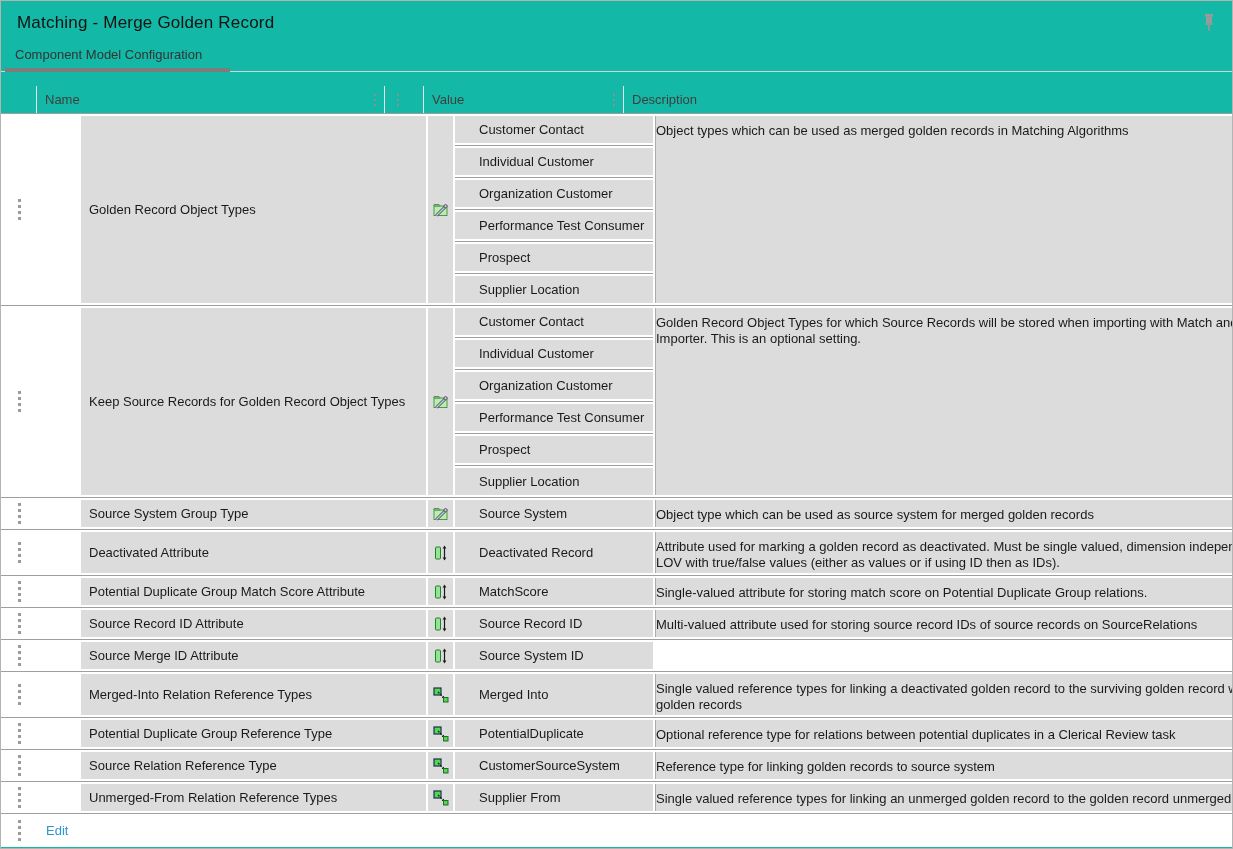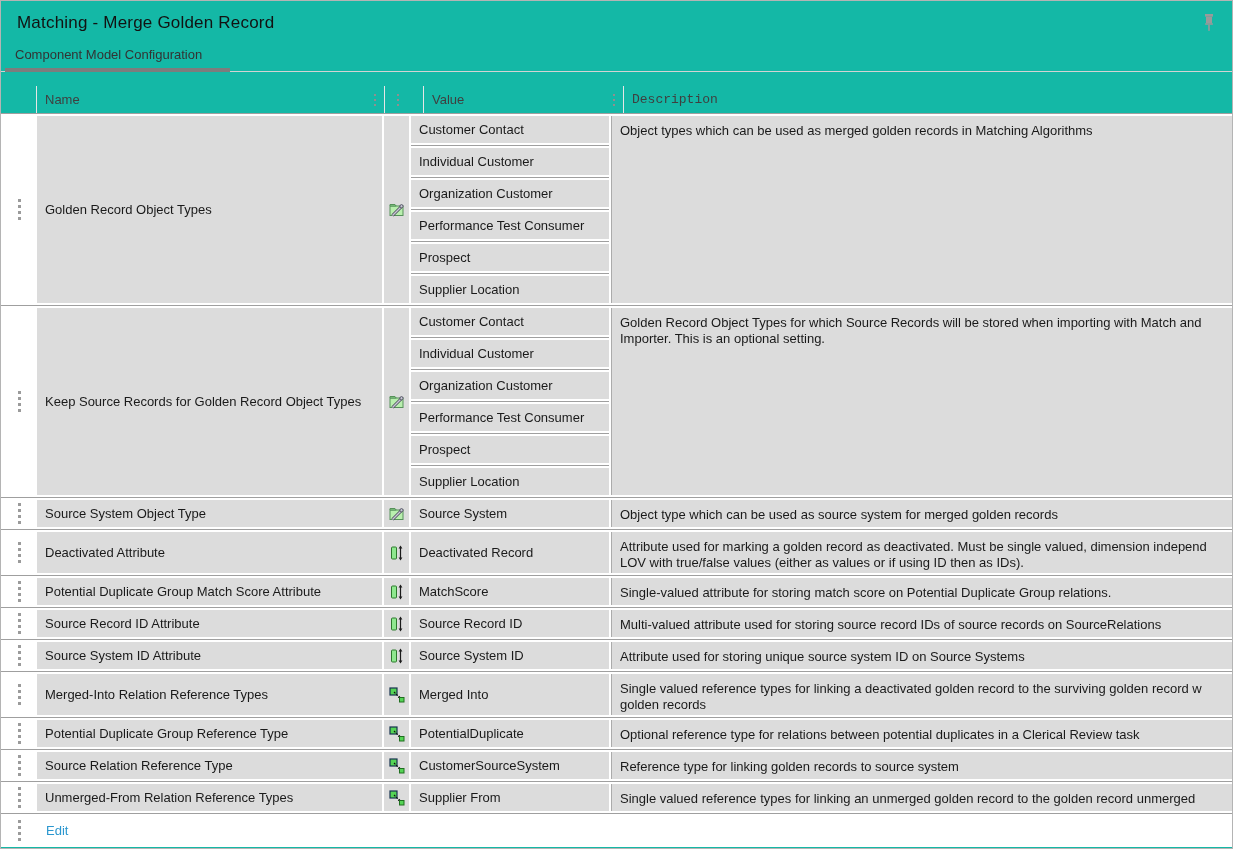--- a/index.html
+++ b/index.html
@@ -18,41 +18,41 @@
   .tab { display:inline-block; font-size:13px; color:#333;
          padding:6px 28px 6px 10px; border-bottom:4px solid #7d7d7d; margin-bottom:-1px; cursor:pointer; }
   
   .grid { margin-top:14px; }
   .hrow { display:flex; height:28px; align-items:stretch; border-bottom:1px solid #9f9f9f; }
   .hcell { display:flex; align-items:center; font-size:13px; color:#3f3f3f; position:relative; }
   .hcell.hc-handle { width:36px; border-right:1px solid #e6e6e6; }
   .hcell.hc-name { width:347px; padding-left:8px; justify-content:space-between; }
   .hcell.hc-icon { width:27px; justify-content:center; border-left:1px solid #e6e6e6; }
   .hcell.hc-value { width:200px; padding-left:8px; justify-content:space-between; border-left:1px solid #e6e6e6;margin-left:12px; }
-  .hcell.hc-desc { flex:1; padding-left:8px; border-left:1px solid #e6e6e6;font-family:Liberation Mono, monospace; }
+  .hcell.hc-desc { flex:1; padding-left:8px; border-left:1px solid #e6e6e6; }
   .kebab { display:flex; flex-direction:column; gap:3px; padding:4px 8px; cursor:pointer; }
   .kebab i { width:2px; height:2px; background:#8f8f8f; display:block; }
   
   .row { display:flex; align-items:stretch; border-bottom:1px solid #9f9f9f; background:#fff; min-height:32px; }
   .row.multi { min-height:192px; }
   .row.tall { min-height:46px; }
   .cell { background:#dcdcdc; margin:2px 2px 2px 0; }
   .cell.handle { background:#fff; width:36px; margin:0; display:flex; align-items:center; justify-content:center; cursor:grab; }
   .dots { display:flex; flex-direction:column; gap:3px; }
   .dots i { width:3px; height:3px; background:#9b9b9b; display:block; }
   .cell.name { width:345px; display:flex; align-items:center; padding-left:8px;
-               font-size:13px; color:#1a1a1a; }
+               font-size:13px; color:#1a1a1a;margin-left:44px; }
   .cell.icon { width:25px; display:flex; align-items:center; justify-content:center; }
   .cell.value { width:198px; padding:0; display:flex; flex-direction:column; }
-  .value-item { flex:1; display:flex; align-items:center; padding-left:8px;
+  .value-item { flex:1; display:flex; align-items:center; padding-left:24px;
                 font-size:13px; color:#1a1a1a; min-height:27px; }
   .vdiv { height:5px; flex:0 0 auto;
           background:linear-gradient(to bottom,#fff 0 2px,#9f9f9f 2px 3px,#fff 3px 5px); }
   .cell.desc { flex:1; margin-right:0; border-left:1px solid #ababab;
-               padding:7px 0 0 8px; font-size:13px; color:#1a1a1a;
+               padding:7px 0 0 0; font-size:13px; color:#1a1a1a;
                line-height:16px; white-space:pre; overflow:hidden; }
   
   .row.footer { border-bottom:none; min-height:33px; background:#fff; }
   .row.footer .cell.edit { background:#fff; flex:1; display:flex; align-items:center; padding-left:9px; margin:0; }
   .edit-link { font-size:13px; color:#2b97cf; cursor:pointer; }
   
   .obj-icon svg, .attr-icon svg, .ref-icon svg { display:block; }
 </style>
 </head>
 <body>
@@ -190,21 +190,21 @@
 
   <div class="row">
     <div class="cell handle">
       <span class="dots">
               <i></i>
               <i></i>
               <i></i>
               <i></i>
             </span>
     </div>
-    <div class="cell name">Source System Object Type</div>
+    <div class="cell name">Source System Group Type</div>
     <div class="cell icon">
       <span class="obj-icon i-object-type">
         <svg width="16" height="16" viewBox="0 0 16 16">
           <rect x="1" y="4" width="13" height="9.5" fill="#b9efae" stroke="#57915a" stroke-width="1"></rect>
           <path d="M1 4 L1 2.5 L6 2.5 L7.2 4 Z" fill="#8fdc8f" stroke="#57915a" stroke-width="1"></path>
           <line x1="3.5" y1="13.5" x2="12" y2="5" stroke="#4a4a5a" stroke-width="3"></line>
           <line x1="3.5" y1="13.5" x2="12" y2="5" stroke="#c9c9d6" stroke-width="1.4"></line>
           <circle cx="12.5" cy="4.2" r="1.6" fill="#c9c9d6" stroke="#4a4a5a" stroke-width="0.9"></circle>
         </svg>
       </span>
@@ -303,37 +303,36 @@
 
   <div class="row">
     <div class="cell handle">
       <span class="dots">
               <i></i>
               <i></i>
               <i></i>
               <i></i>
             </span>
     </div>
-    <div class="cell name">Source System ID Attribute</div>
+    <div class="cell name">Source Merge ID Attribute</div>
     <div class="cell icon">
 
       <span class="attr-icon i-attribute">
         <svg width="16" height="16" viewBox="0 0 16 16">
           <rect x="2.5" y="2" width="5" height="12" rx="1" fill="#8fe88f" stroke="#2d7a2d" stroke-width="1"></rect>
           <line x1="11.5" y1="3" x2="11.5" y2="13" stroke="#1a1a1a" stroke-width="1.2"></line>
           <path d="M11.5 0.6 L9.6 3.4 L13.4 3.4 Z" fill="#1a1a1a"></path>
           <path d="M11.5 15.4 L9.6 12.6 L13.4 12.6 Z" fill="#1a1a1a"></path>
         </svg>
       </span>
 
     </div>
     <div class="cell value">
             <div class="value-item">Source System ID</div>
           </div>
-    <div class="cell desc">Attribute used for storing unique source system ID on Source Systems</div>
   </div>
 
   <div class="row tall">
     <div class="cell handle">
       <span class="dots">
               <i></i>
               <i></i>
               <i></i>
               <i></i>
             </span>

